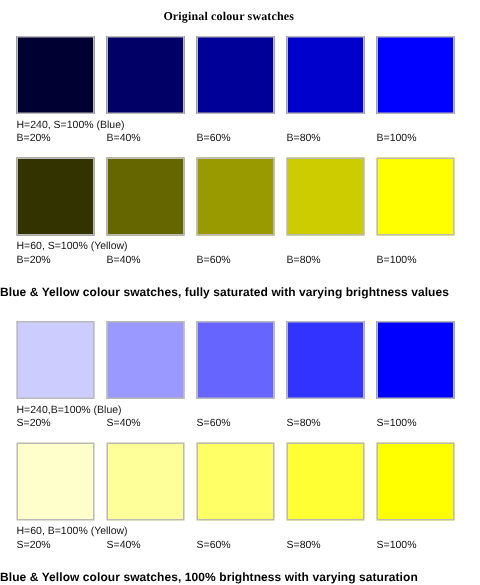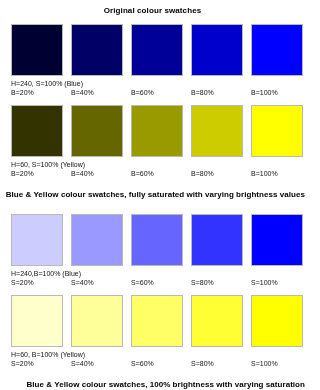--- a/index.html
+++ b/index.html
@@ -23,24 +23,25 @@
     background: #ffffff;
   }
 
   .title {
     text-align: center;
     font-size: 8px;
     font-weight: bold;
     color: #000000;
     letter-spacing: 0.1px;
     line-height: 10px;
+    font-family: Liberation Serif, serif;
   }
 
   .caption {
-    text-align: right;
+    text-align: left;
     font-size: 8px;
     font-weight: bold;
     color: #000000;
     letter-spacing: 0.05px;
     line-height: 10px;
   }
 
   .swatch-block {
     width: 305px;
   }

